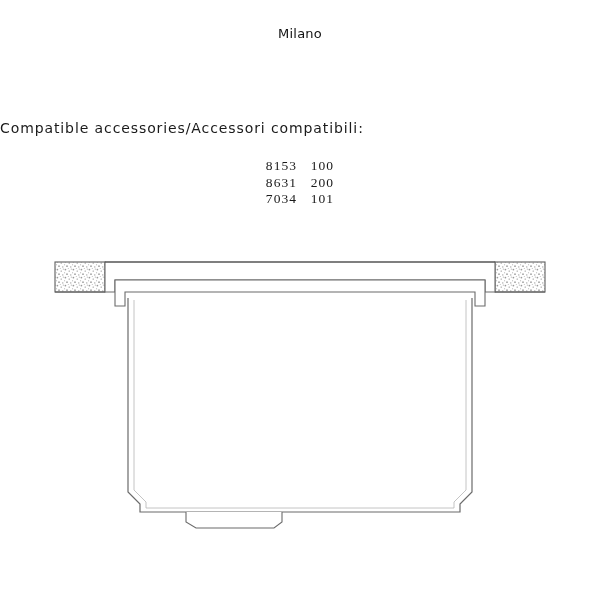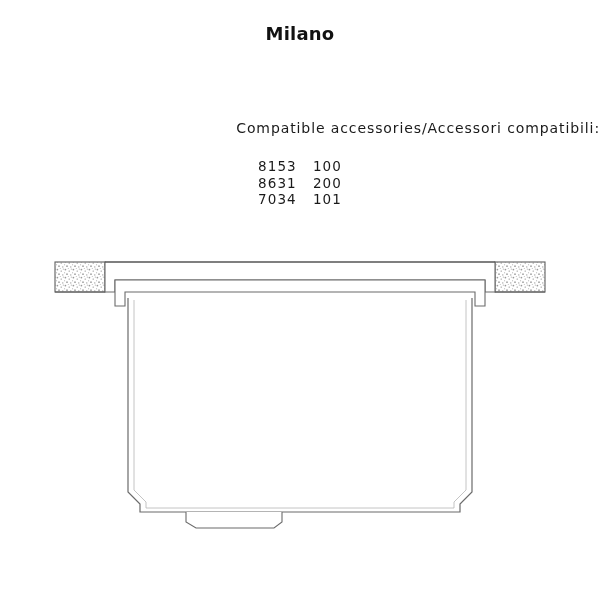--- a/index.html
+++ b/index.html
@@ -22,42 +22,43 @@
     height: 600px;
   }
   .title-block {
     position: absolute;
     top: 22px;
     left: 0;
     width: 600px;
     text-align: center;
   }
   .title-line {
-    font-weight: bold;
-    font-size: 18px;
+    font-weight: normal;
+    font-size: 13px;
     line-height: 23px;
     letter-spacing: 0.2px;
     color: #111111;
   }
   .accessories-heading {
     position: absolute;
     top: 120px;
     left: 0;
     width: 600px;
-    text-align: right;
+    text-align: left;
     font-size: 14px;
     letter-spacing: 0.9px;
     color: #1a1a1a;
   }
   .accessories-list {
     position: absolute;
     top: 158px;
     left: 0;
     width: 600px;
     text-align: center;
+    font-family: Liberation Serif, serif;
   }
   .accessory-code {
     font-size: 13.5px;
     line-height: 16.5px;
     letter-spacing: 1.1px;
     color: #1a1a1a;
     white-space: pre;
   }
   .drawing-wrap {
     position: absolute;

